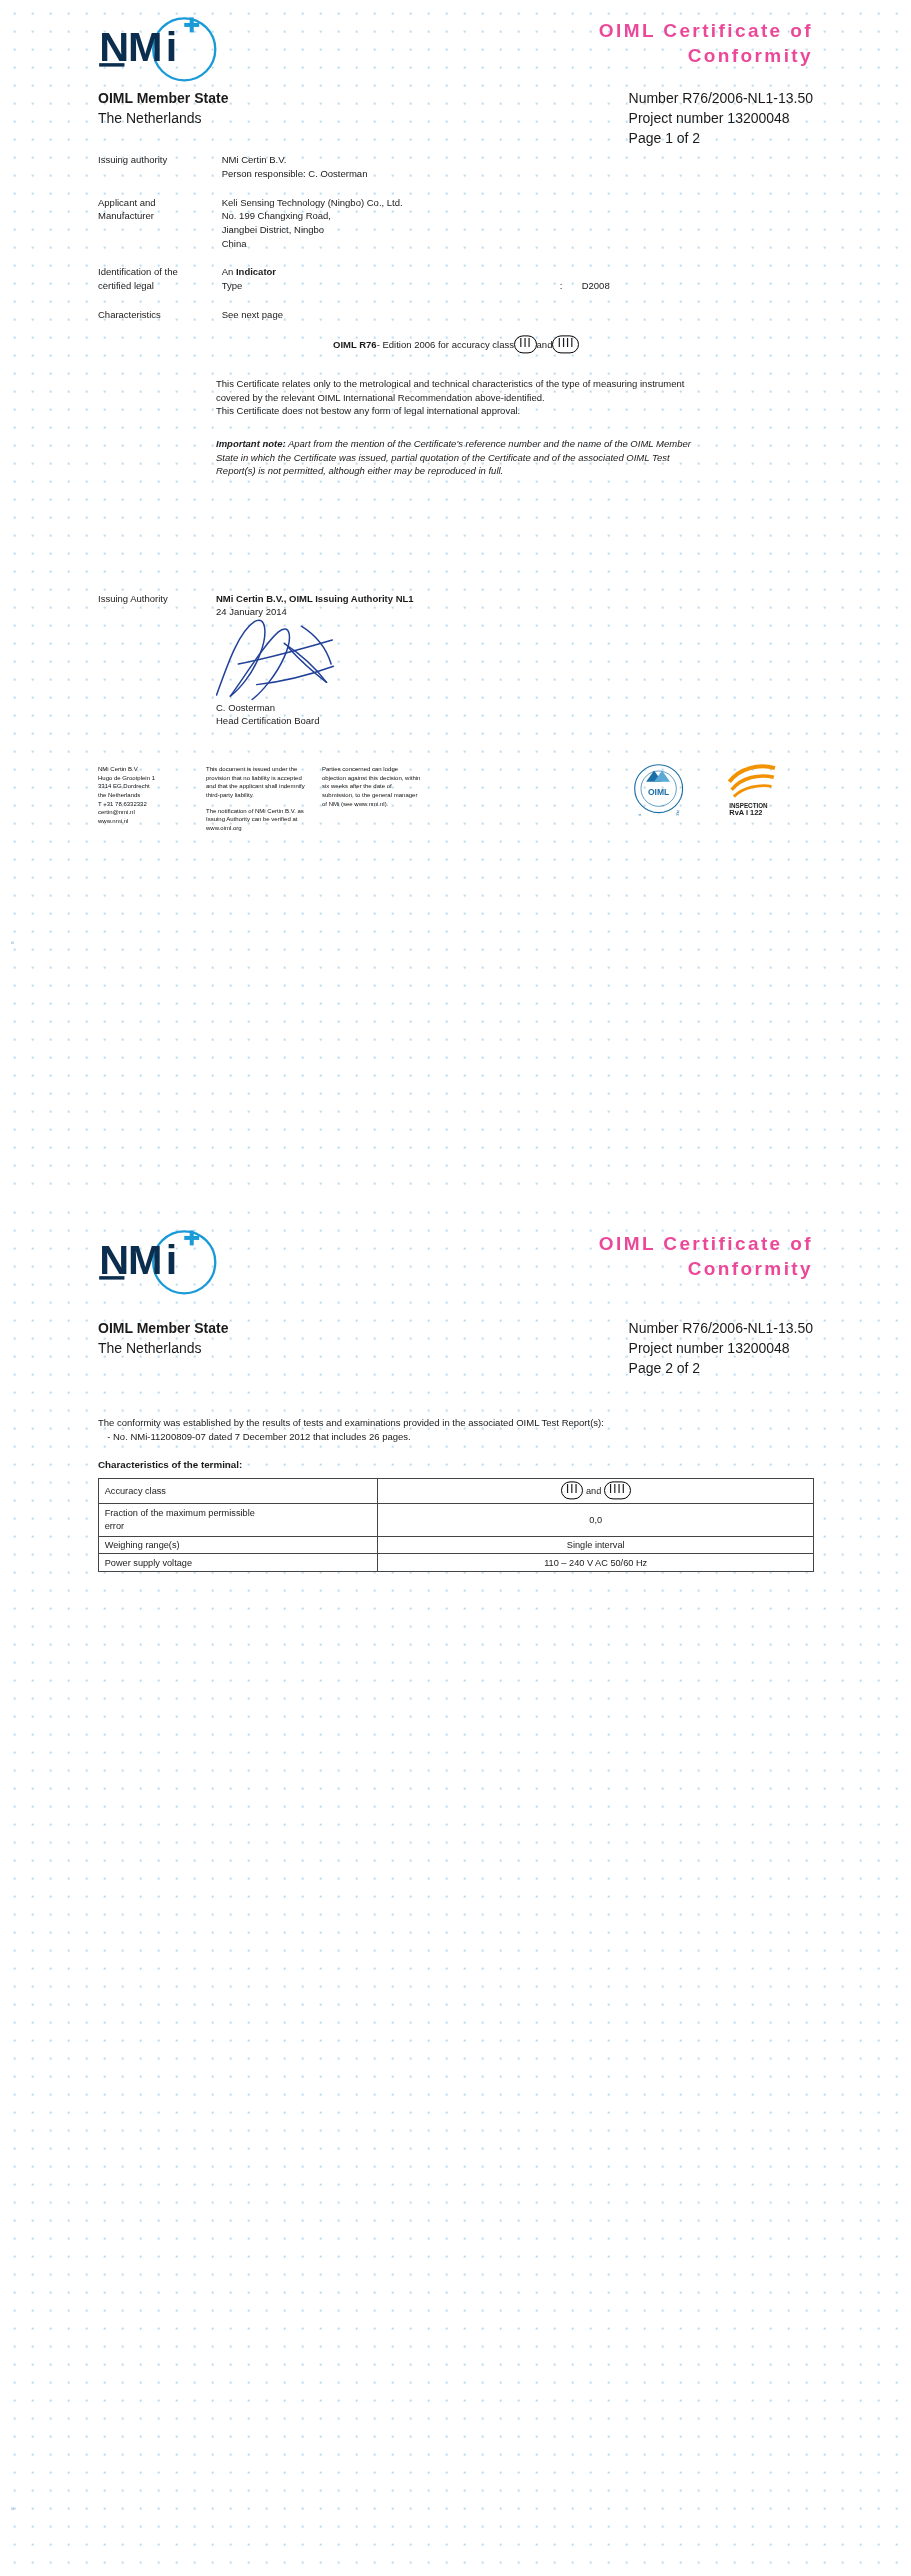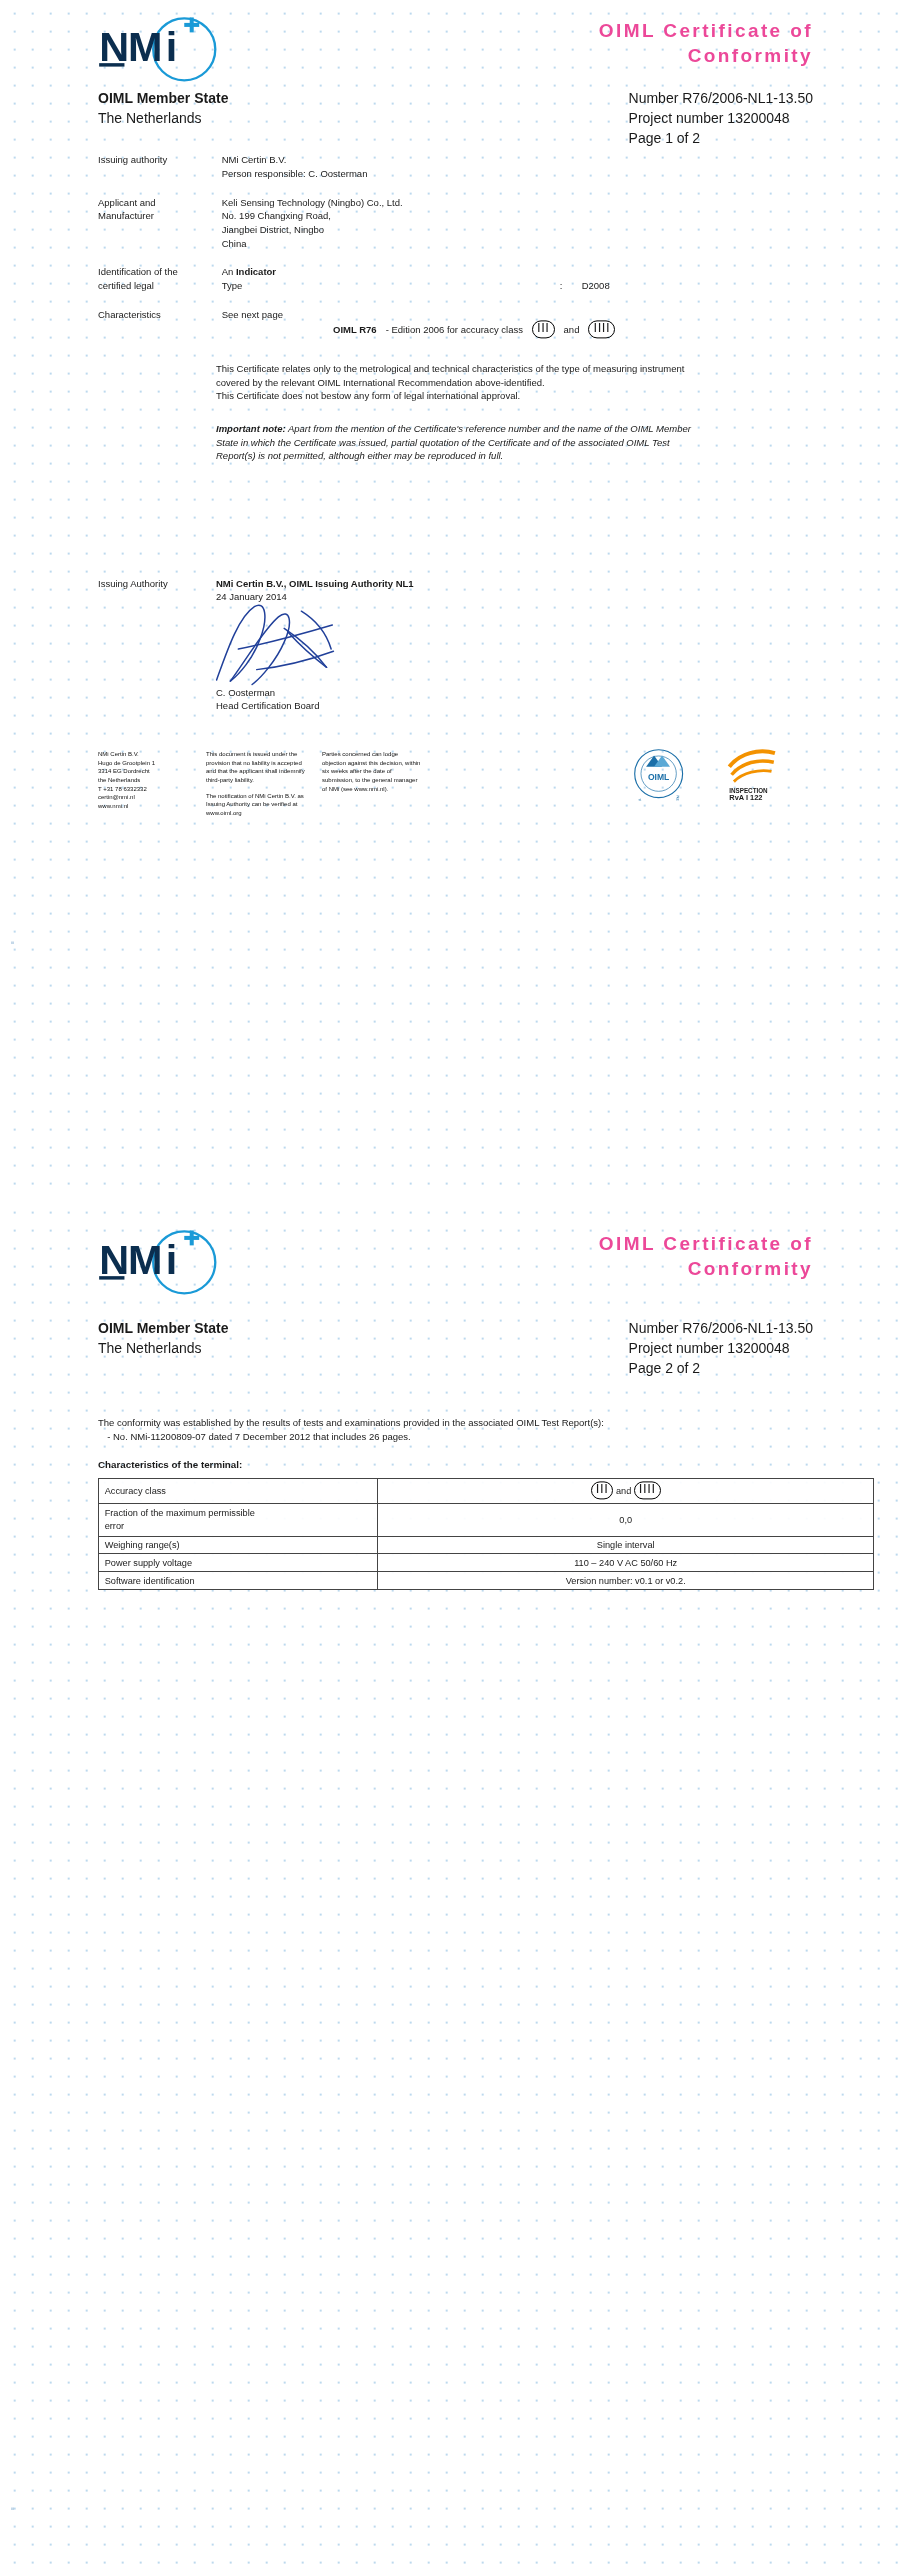--- a/index.html
+++ b/index.html
@@ -107,24 +107,25 @@
 
   .para {
     margin-top: 17px;
     text-align: left;
   }
   .para.indent-left {
     margin-left: 118px;
     width: 479px;
   }
   .rec-line {
+    margin-top: 15px;
     margin-left: 235px;
     display: flex;
     align-items: center;
-    gap: 9px;
+    gap: 0;
     font-size: 9.5px;
     text-align: center;
   }
   .rec-line .b { font-weight: bold; }
 
   .acc-class {
     display: inline-block;
     border: 0.8px solid #000;
     border-radius: 50%/50%;
     border-radius: 573px;
@@ -182,21 +183,21 @@
   .p2-intro .listline { margin-left: 9.2px; }
   .p2-sub {
     margin: 0 98px;
     font-size: 9.8px;
     font-weight: bold;
     margin-top: 15px;
   }
   table.ch {
     margin: 8px 98px 0 98px;
     border-collapse: collapse;
-    width: 776px;
+    width: 716px;
     font-size: 9.2px;
     background: rgba(255,255,255,0.92);
   }
   table.ch td {
     border: 0.7px solid #444;
     padding: 3.4px 5.7px;
     vertical-align: middle;
   }
   table.ch td.k { width: 267px; }
   table.ch td.v { text-align: center; }
@@ -444,23 +445,19 @@
           <td class="v">0,0</td>
         </tr>
         <tr>
           <td class="k">Weighing range(s)</td>
           <td class="v">Single interval</td>
         </tr>
         <tr>
           <td class="k">Power supply voltage</td>
           <td class="v">110 – 240 V AC 50/60 Hz</td>
         </tr>
-        <tr>
-          <td class="k">Software identification</td>
-          <td class="v">Version number: v0.1 or v0.2.</td>
-        </tr>
       </tbody>
     </table>
 
     <div class="edge-mark" style="top:1308px;">≡</div>
   </div>
 </div>
 
 
 </body></html>

